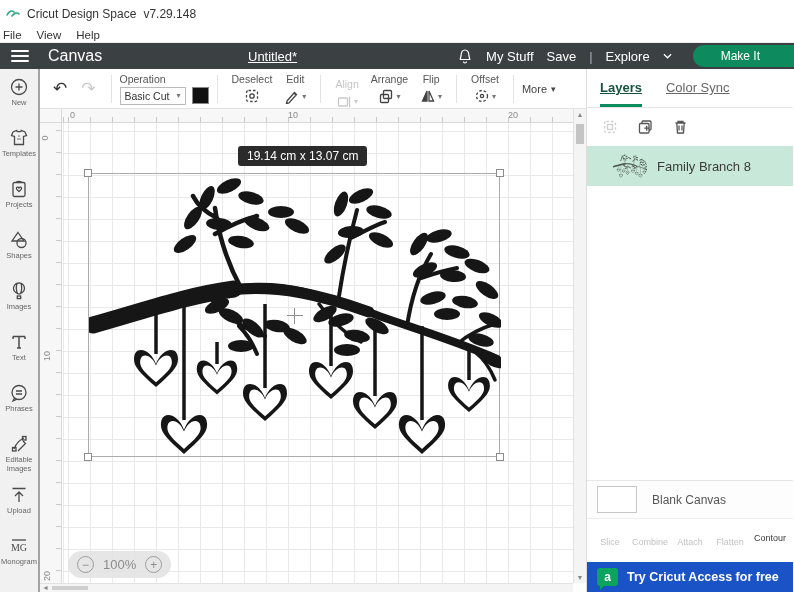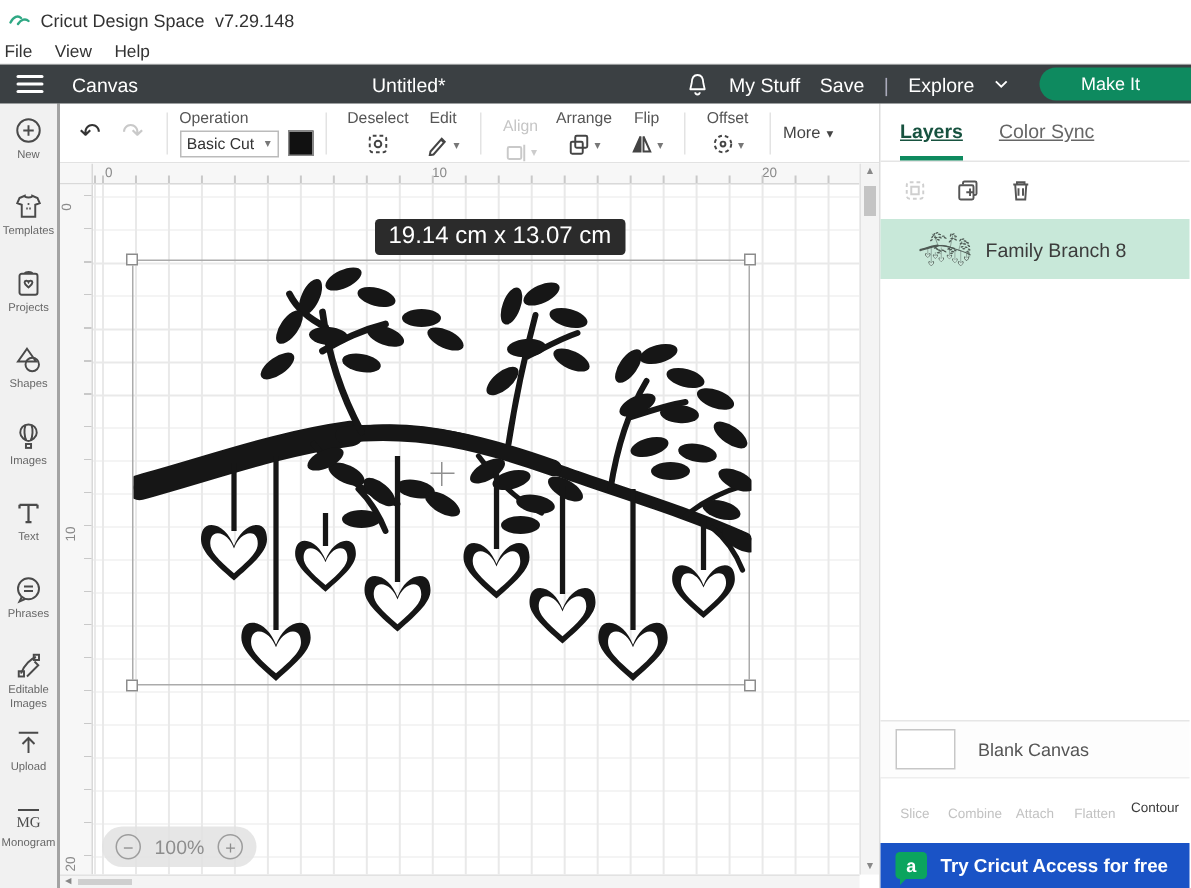--- a/index.html
+++ b/index.html
@@ -11,22 +11,22 @@
   body{font-family:"Liberation Sans",sans-serif;background:#fff;position:relative;color:#333;}
   svg{display:block;}
   
   .titlebar{height:28px;display:flex;align-items:center;gap:7px;padding-left:6px;font-size:12px;color:#333;background:#fff;}
   .menubar{height:15px;display:flex;align-items:center;gap:15px;padding-left:3px;font-size:11.5px;color:#333;background:#fff;border-bottom:1px solid #eee;}
   .menubar span{cursor:default;}
   
   .appheader{height:26px;background:var(--header-dark);display:flex;align-items:center;color:#fff;position:relative;}
   .hamburger{width:40px;height:100%;display:flex;flex-direction:column;justify-content:center;gap:3px;padding:0 11px;cursor:pointer;}
   .hamburger i{display:block;height:2px;background:#fff;border-radius:1px;}
-  .hdr-canvas{font-size:13px;margin-left:8px;}
-  .hdr-title{position:absolute;left:248px;font-size:13px;}
+  .hdr-canvas{font-size:16px;margin-left:8px;}
+  .hdr-title{position:absolute;left:248px;font-size:13px;text-decoration:underline;}
   .hdr-right{margin-left:auto;display:flex;align-items:center;gap:13px;font-size:13px;}
   .hdr-sep{color:#aab;}
   .makeit{background:var(--brand-green);color:#fff;height:22px;display:flex;align-items:center;padding:0 34px 0 28px;border-radius:11px 0 0 11px;font-size:12px;margin-left:8px;border:none;cursor:pointer;}
   .chev{width:9px;height:6px;}
   
   .content{display:flex;height:523px;}
   
   .sidebar{width:40px;background:#f1f1f1;border-right:2px solid #a3a3a3;display:flex;flex-direction:column;align-items:center;padding-top:8px;}
   .side-item{width:40px;height:51px;display:flex;flex-direction:column;align-items:center;color:#4a4a4a;cursor:pointer;}
   .side-item .lbl{font-size:7.5px;color:#666;text-align:center;line-height:1.15;margin-top:2px;}
@@ -64,21 +64,21 @@
     background-image:repeating-linear-gradient(to right,#e9e9e9 0 1px,transparent 1px 22px),
                      repeating-linear-gradient(to bottom,#e9e9e9 0 1px,transparent 1px 22px);
     background-position:6px 0,0 8px;}
   
   .selection{position:absolute;left:48px;top:64px;width:412px;height:284px;border:1px solid #ababab;}
   .handle{position:absolute;width:8px;height:8px;background:#fff;border:1px solid #8c8c8c;}
   .h-tl{left:-5px;top:-5px;} .h-tr{right:-5px;top:-5px;} .h-bl{left:-5px;bottom:-5px;} .h-br{right:-5px;bottom:-5px;}
   .cross-h{position:absolute;left:198px;top:141px;width:16px;height:1px;background:#909090;}
   .cross-v{position:absolute;left:205px;top:134px;width:1px;height:16px;background:#909090;}
   .design{position:absolute;left:0;top:0;color:var(--canvas-ink);}
-  .dim-tooltip{position:absolute;left:198px;top:37px;background:#2b2b2b;color:#fff;font-size:16px;padding:3px 9px;border-radius:3px;white-space:nowrap;margin-left:12px;}
+  .dim-tooltip{position:absolute;left:198px;top:37px;background:#2b2b2b;color:#fff;font-size:12px;padding:3px 9px;border-radius:3px;white-space:nowrap;}
   .zoom-pill{position:absolute;left:28px;top:442px;height:27px;border-radius:14px;background:rgba(226,226,226,.85);display:flex;align-items:center;gap:9px;padding:0 9px;color:#8d8d8d;font-size:13px;}
   .zbtn{width:17px;height:17px;border:1px solid #9d9d9d;border-radius:50%;display:flex;align-items:center;justify-content:center;font-size:12px;line-height:1;color:#8d8d8d;background:none;cursor:pointer;}
   
   .vscroll{position:absolute;right:0;top:0;bottom:9px;width:13px;background:#f4f4f4;border-left:1px solid #e2e2e2;}
   .vscroll .arr{position:absolute;left:0;right:0;text-align:center;font-size:7px;color:#888;}
   .vscroll .thumb{position:absolute;left:2px;right:2px;top:15px;height:20px;background:#c4c4c4;}
   .hscroll{position:absolute;left:0;right:13px;bottom:0;height:9px;background:#f4f4f4;border-top:1px solid #e2e2e2;}
   .hscroll .arr{position:absolute;left:2px;top:0;font-size:7px;color:#888;}
   .hscroll .thumb{position:absolute;left:12px;width:36px;top:2px;bottom:2px;background:#cfcfcf;}
   

